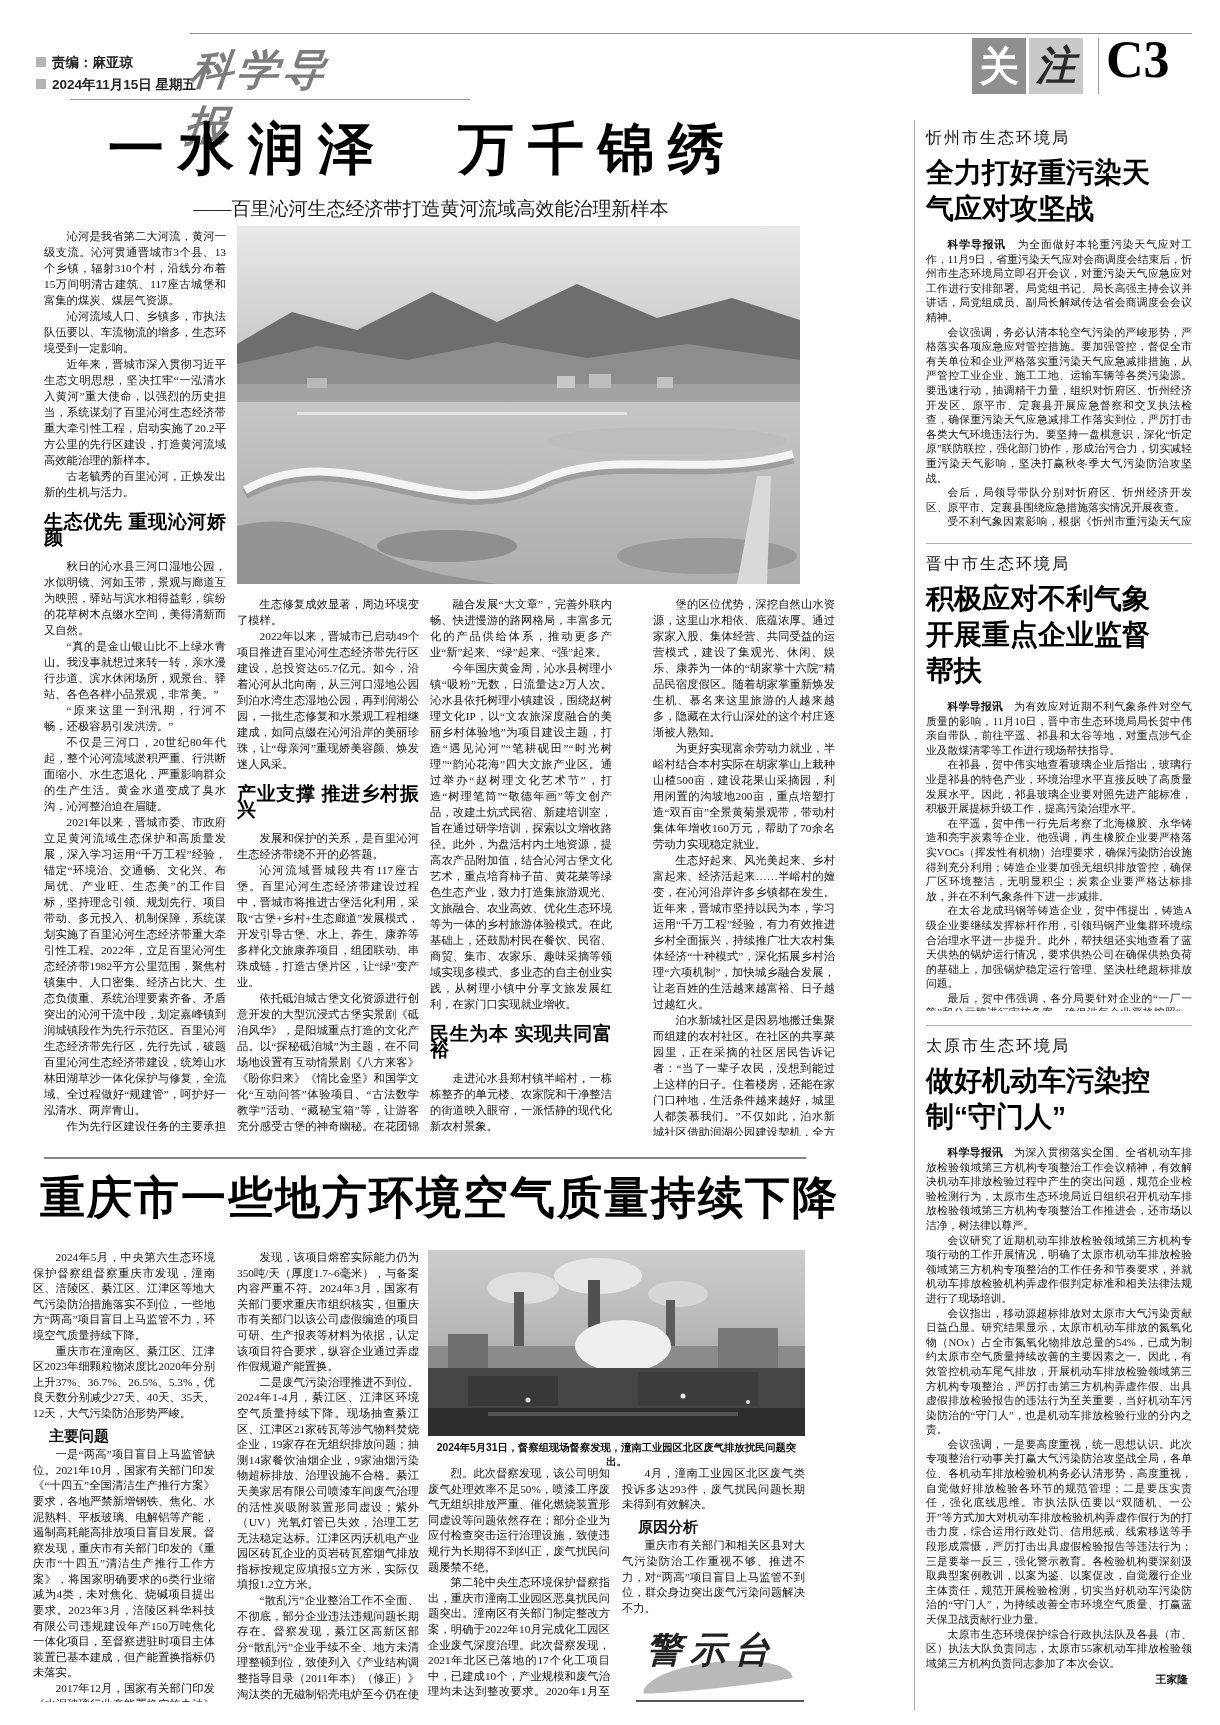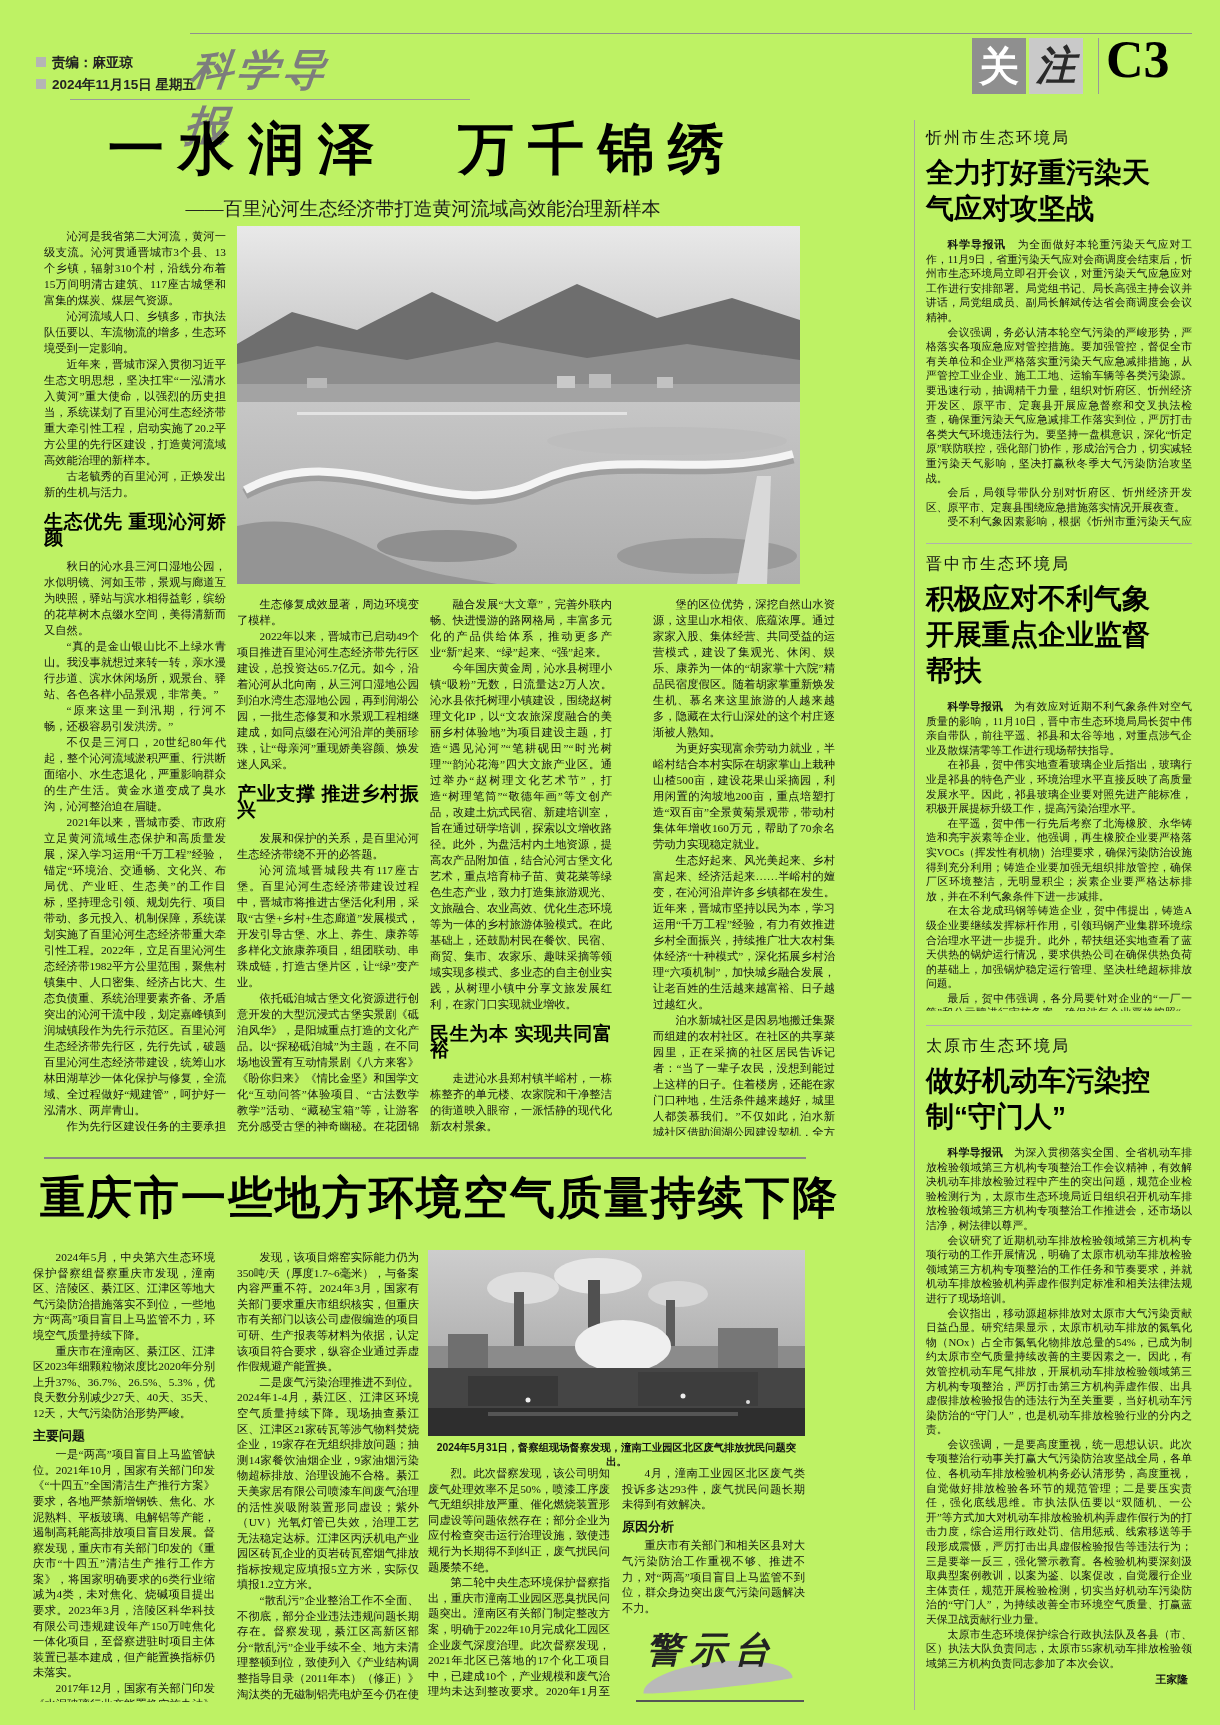--- a/index.html
+++ b/index.html
@@ -1,35 +1,35 @@
 <!DOCTYPE html>
 <html><head>
 <meta charset="utf-8">
 <style>
   html,body{margin:0;padding:0;background:#e9e9e6;}
-  .page{position:relative;width:1220px;height:1725px;background:#bef264;font-family:"Liberation Serif",serif;color:#121212;overflow:hidden;}
+  .page{position:relative;width:1220px;height:1725px;background:#ffffff;font-family:"Liberation Serif",serif;color:#121212;overflow:hidden;}
   .abs{position:absolute;}
   
   .ed-block{left:36px;top:52px;font-family:"Liberation Sans",sans-serif;font-size:13.5px;font-weight:bold;color:#222;line-height:22px;}
   .ed-block .sq{display:inline-block;width:10px;height:10px;background:#b5b5b5;margin-right:6px;}
   .ed-underline{left:70px;top:99px;width:400px;height:1px;background:#9a9a9a;}
   .top-rule{left:190px;top:33px;width:1002px;height:1px;background:#8f8f8f;}
   .masthead{left:188px;top:42px;width:180px;font-size:42px;color:#7d7d7d;font-style:italic;font-weight:bold;letter-spacing:4px;transform:skewX(-6deg);font-family:"Liberation Serif",serif;}
   .secbox{top:38px;width:54px;height:56px;text-align:center;line-height:56px;font-size:40px;font-weight:bold;}
   .secbox1{left:972px;background:#8f8f8f;color:#fff;font-family:"Liberation Sans",sans-serif;}
   .secbox2{left:1029px;background:#c9c9c9;color:#2a2a2a;font-style:italic;font-family:"Liberation Serif",serif;}
   .sec-vrule{left:1098px;top:38px;width:1px;height:56px;background:#999;}
   .pageno{left:1106px;top:30px;font-family:"Liberation Serif",serif;font-size:52px;font-weight:900;color:#000;}
   
   .m-headline{left:40px;top:112px;width:766px;text-align:center;font-family:"Liberation Sans",sans-serif;font-weight:900;font-size:56px;letter-spacing:14px;color:#000;white-space:nowrap;}
-  .m-subtitle{left:40px;top:196px;width:766px;text-align:center;font-size:19px;color:#1a1a1a;}
+  .m-subtitle{left:48px;top:196px;width:766px;text-align:center;font-size:19px;color:#1a1a1a;}
   .col{font-size:11.3px;line-height:16px;text-align:justify;overflow:hidden;}
   .para{margin:0;text-indent:2em;}
   .subhead{font-family:"Liberation Sans",sans-serif;font-size:19px;font-weight:bold;margin:14px 0 12px 0;text-indent:0;color:#000;}
-  .subhead2{font-family:"Liberation Sans",sans-serif;font-size:13px;font-weight:bold;margin:6px 0 4px 0;text-indent:0;}
+  .subhead2{font-family:"Liberation Sans",sans-serif;font-size:15px;font-weight:bold;margin:6px 0 4px 16px;text-indent:0;}
   .author{margin:2px 4px 0 0;text-align:right;font-weight:bold;font-family:"Liberation Sans",sans-serif;}
   .para b{font-family:"Liberation Sans",sans-serif;}
   .photo-frame{overflow:hidden;background:#bbb;}
   
   .v-divider{left:914px;top:120px;width:1px;height:1590px;background:#a8a8a8;}
   .sidebar{left:926px;top:122px;width:266px;}
   .kicker{font-family:"Liberation Sans",sans-serif;font-size:16px;color:#111;margin:6px 0 6px 0;letter-spacing:2px;}
   .s-headline{font-family:"Liberation Sans",sans-serif;font-size:28px;font-weight:900;color:#000;margin:0 16px 10px 0;line-height:36px;}
   .s-body{font-size:10.8px;line-height:14.6px;text-align:justify;overflow:hidden;}
   .s-divider{height:1px;background:#b0b0b0;margin:14px 0 10px 0;}

